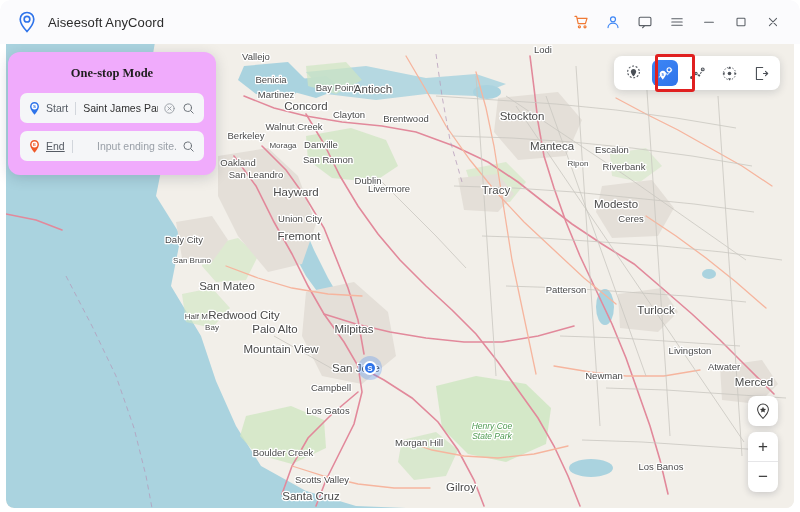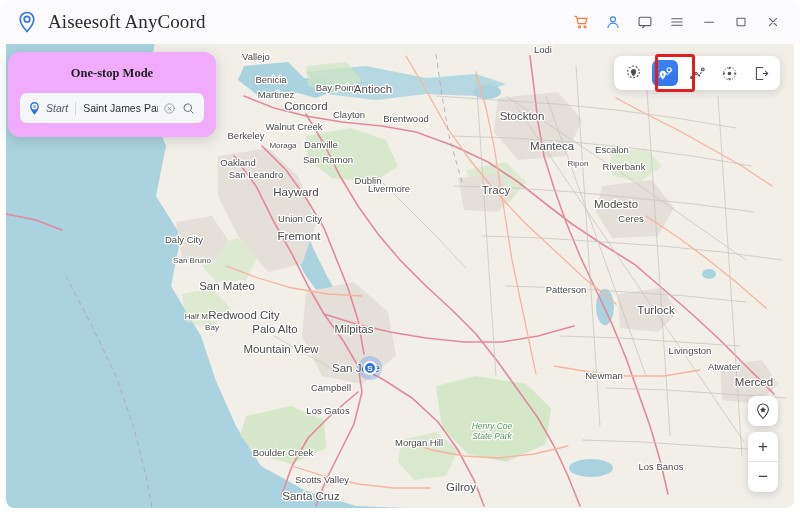--- a/index.html
+++ b/index.html
@@ -23,21 +23,21 @@
     width: 800px; height: 44px;
     background: #fbfbfd;
     border-radius: 10px 10px 0 0;
     display: flex; align-items: center;
     padding: 0 12px 0 16px;
     z-index: 40;
   }
   .app-brand { display: flex; align-items: center; gap: 10px; }
   .app-logo { width: 22px; height: 22px; display: block; }
   .app-title {
-    font-size: 19px; color: #2b2b2b; letter-spacing: .1px; font-family: Liberation Serif, serif;
+    font-size: 13px; color: #2b2b2b; letter-spacing: .1px;
   }
   .titlebar-spacer { flex: 1 1 auto; }
   .win-btns { display: flex; align-items: center; gap: 2px; }
   .win-btn {
     width: 30px; height: 30px;
     display: flex; align-items: center; justify-content: center;
     border-radius: 4px; cursor: pointer;
   }
   .win-btn svg { display: block; }
 
@@ -89,21 +89,20 @@
     border-radius: 7px;
     padding: 0 8px 0 7px;
     margin-bottom: 8px;
   }
   .field:last-child { margin-bottom: 0; }
   .pin-ico { width: 15px; height: 15px; flex: 0 0 auto; }
   .field-label {
     font-size: 10.5px; color: #555b63;
     margin-left: 4px;
     white-space: nowrap;
-    font-style: italic;
   }
   .field-label.underlined { text-decoration: underline; }
   .divider-v {
     width: 1px; height: 13px;
     background: #d2d6dc;
     margin: 0 7px;
     flex: 0 0 auto;
   }
   .field-value {
     flex: 1 1 auto;
@@ -455,20 +454,36 @@
         </svg>
       </span>
       <span class="field-icon">
         <svg width="13" height="13" viewBox="0 0 20 20" fill="none" stroke="#6b7178" stroke-width="1.5" stroke-linecap="round">
           <circle cx="8.8" cy="8.8" r="5.8"></circle>
             <path d="M13.2 13.2l4 4"></path>
         </svg>
       </span>
     </div>
 
+    <div class="field">
+      <svg class="pin-ico" viewBox="0 0 22 22">
+        <path d="M11 1.5c-3.6 0-6.5 2.9-6.5 6.5 0 4.8 6.5 12.2 6.5 12.2S17.5 12.8 17.5 8c0-3.6-2.9-6.5-6.5-6.5z" fill="#ef5a2a"></path>
+        <circle cx="11" cy="8" r="4.3" fill="#ffffff"></circle>
+        <text x="11" y="10.7" text-anchor="middle" font-size="6.4" font-weight="bold" fill="#ef5a2a" font-family="Liberation Sans, sans-serif">E</text>
+      </svg>
+      <span class="field-label underlined">End</span>
+      <span class="divider-v"></span>
+      <input class="field-value" type="text" placeholder="Input ending site." style="">
+      <span class="field-icon">
+        <svg width="13" height="13" viewBox="0 0 20 20" fill="none" stroke="#6b7178" stroke-width="1.5" stroke-linecap="round">
+          <circle cx="8.8" cy="8.8" r="5.8"></circle>
+            <path d="M13.2 13.2l4 4"></path>
+        </svg>
+      </span>
+    </div>
   </div>
 
   <div class="mode-toolbar">
     <div class="mode-btn">
       <svg width="19" height="19" viewBox="0 0 24 24" fill="none" stroke="#4a4f56" stroke-width="1.4">
         <circle cx="12" cy="10" r="7.4" stroke-dasharray="2.4 2.2"></circle>
         <path d="M12 6.2c-1.9 0-3.4 1.5-3.4 3.4 0 2.5 3.4 6.3 3.4 6.3s3.4-3.8 3.4-6.3c0-1.9-1.5-3.4-3.4-3.4z" fill="#4a4f56" stroke="none"></path>
       </svg>
     </div>
     <div class="mode-btn active">

